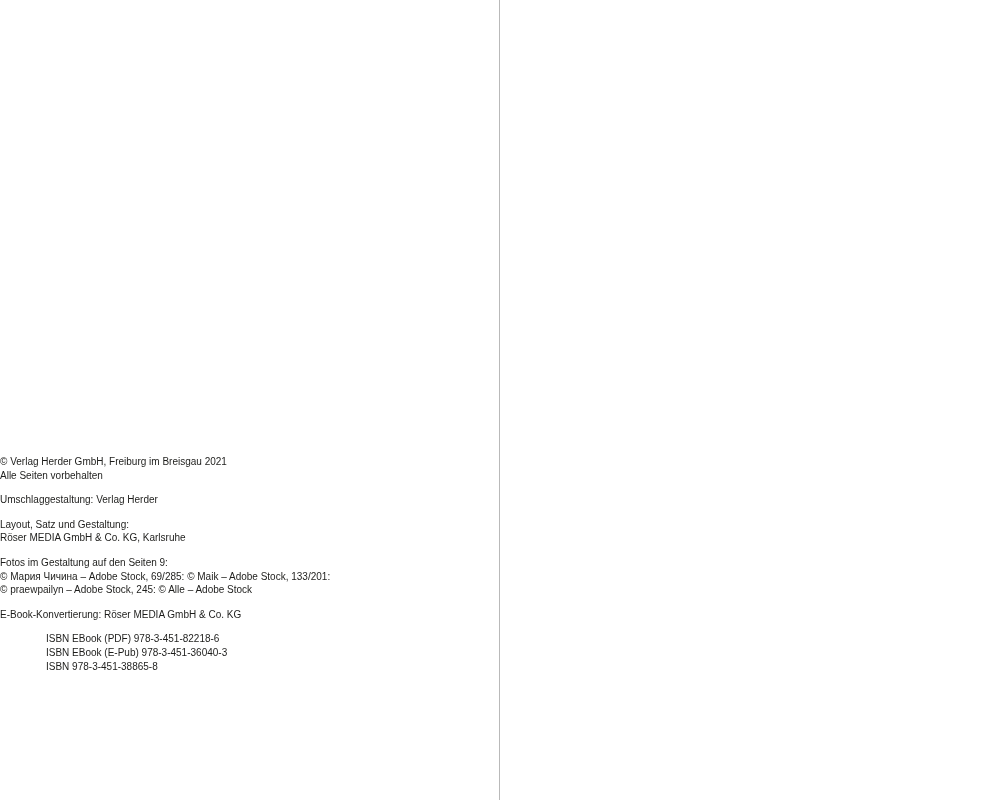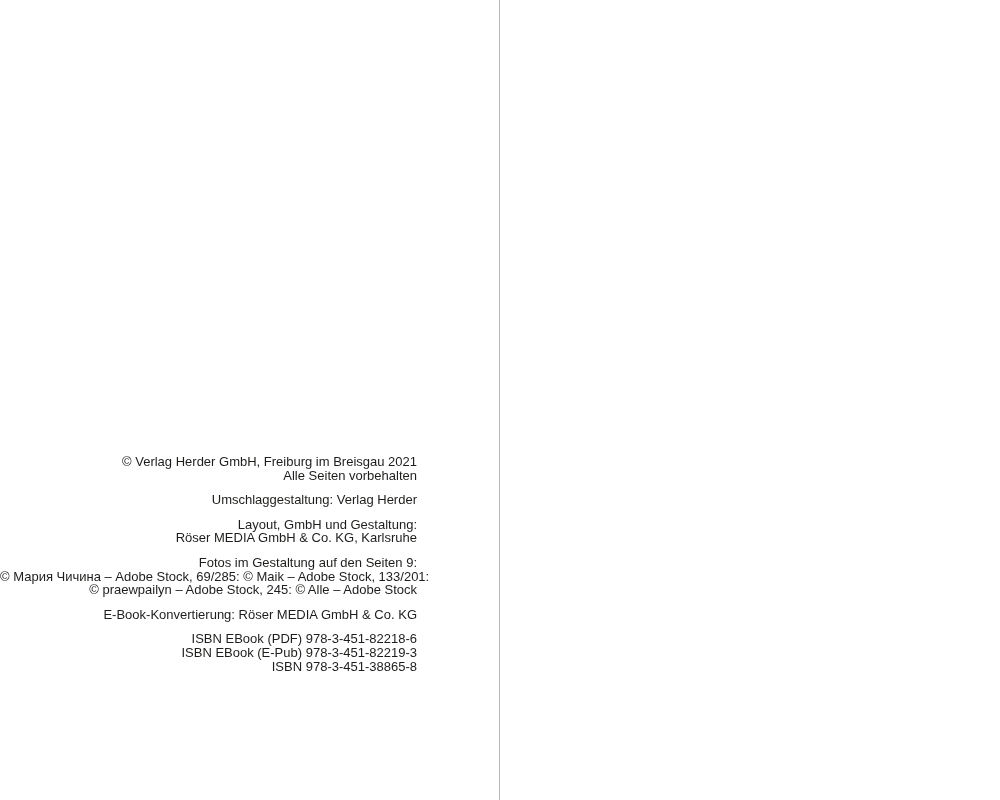--- a/index.html
+++ b/index.html
@@ -39,22 +39,22 @@
     height: 800px;
     background: #b9b9b9;
   }
 
   
   .imprint {
     position: absolute;
     left: 0;
     top: 455px;
     width: 417px;
-    text-align: right;
-    font-size: 13px;
+    text-align: left;
+    font-size: 10px;
     line-height: 13.6px;
     color: #1d1d1b;
     font-family: "Liberation Sans", sans-serif;
   }
   .imprint .blk {
     margin-bottom: 11px;
   }
   .imprint .blk:last-child {
     margin-bottom: 0;
     padding-left: 46px;
@@ -71,34 +71,34 @@
   <div class="page page-left">
     <div class="imprint" id="imprint">
         <div class="blk">
           <div>© Verlag Herder GmbH, Freiburg im Breisgau 2021</div>
           <div>Alle Seiten vorbehalten</div>
         </div>
         <div class="blk">
           <div>Umschlaggestaltung: Verlag Herder</div>
         </div>
         <div class="blk">
-          <div>Layout, GmbH und Gestaltung:</div>
+          <div>Layout, Satz und Gestaltung:</div>
           <div>Röser MEDIA GmbH &amp; Co. KG, Karlsruhe</div>
         </div>
         <div class="blk">
           <div>Fotos im Gestaltung auf den Seiten 9:</div>
           <div>© Мария Чичина – Adobe Stock, 69/285: © Maik – Adobe Stock, 133/201:</div>
           <div>© praewpailyn – Adobe Stock, 245: © Alle – Adobe Stock</div>
         </div>
         <div class="blk">
           <div>E-Book-Konvertierung: Röser MEDIA GmbH &amp; Co. KG</div>
         </div>
         <div class="blk">
           <div>ISBN EBook (PDF) 978-3-451-82218-6</div>
-          <div>ISBN EBook (E-Pub) 978-3-451-82219-3</div>
+          <div>ISBN EBook (E-Pub) 978-3-451-36040-3</div>
           <div>ISBN 978-3-451-38865-8</div>
         </div>
       </div>
   </div>
 
   <div class="gutter"></div>
 
   <div class="page page-right">
     
 

